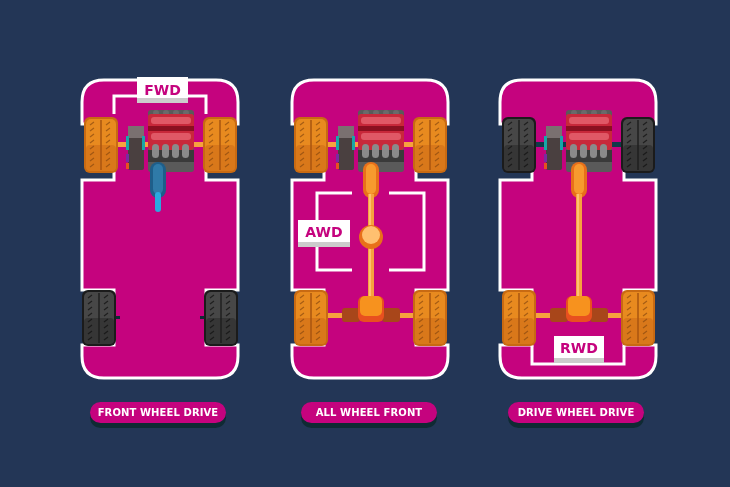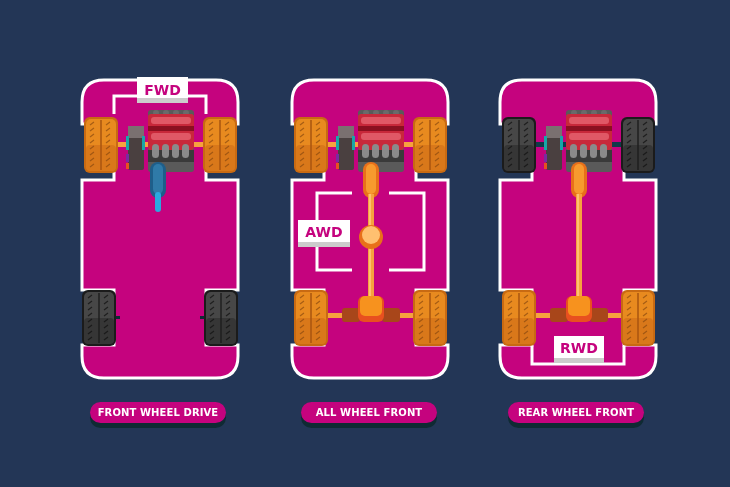--- a/index.html
+++ b/index.html
@@ -181,14 +181,14 @@
   </g>
 </svg>
 
 <div class="pill" style="left:90px;top:402px;width:136px;">
   <span>FRONT WHEEL DRIVE</span>
 </div>
 <div class="pill" style="left:301px;top:402px;width:136px;">
   <span>ALL WHEEL FRONT</span>
 </div>
 <div class="pill" style="left:508px;top:402px;width:136px;">
-  <span>REAR WHEEL FRONT</span>
+  <span>DRIVE WHEEL DRIVE</span>
 </div>
 
 </body></html>

